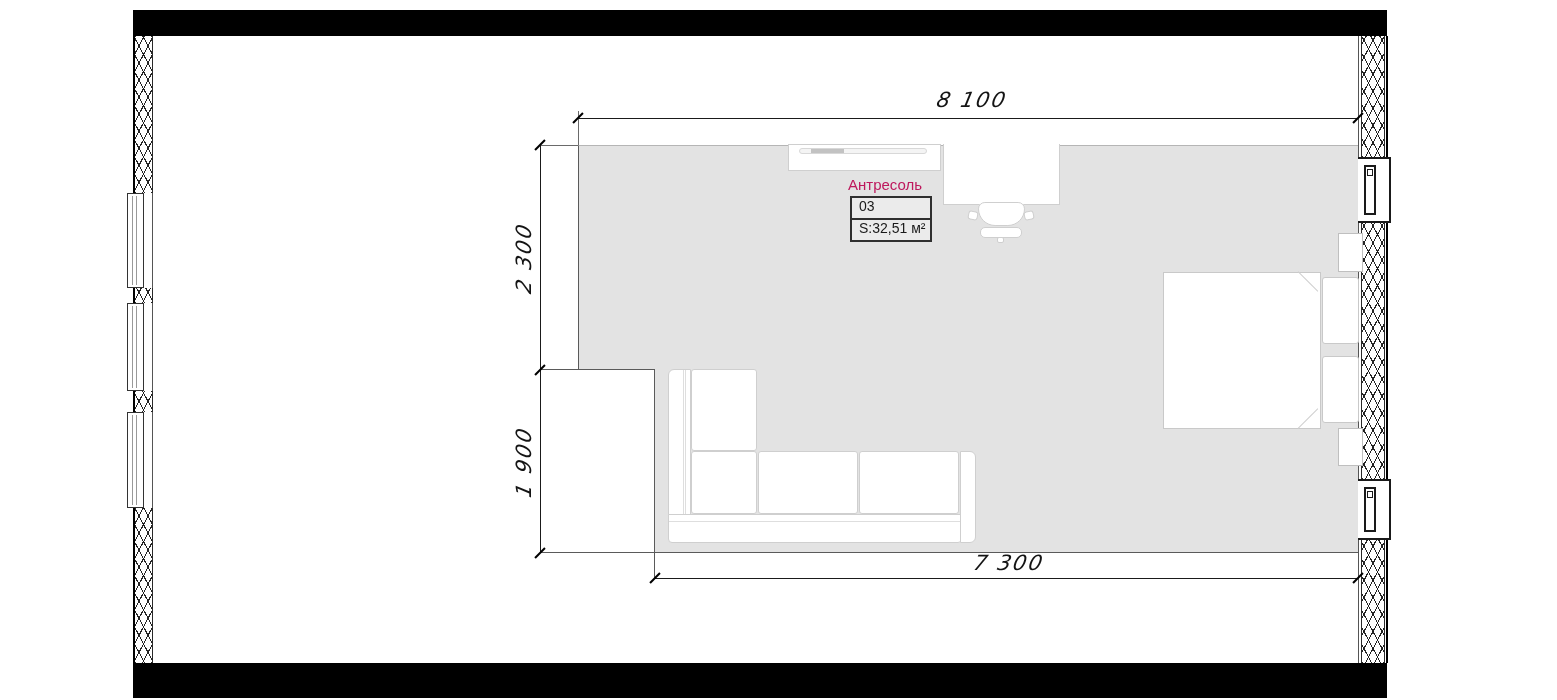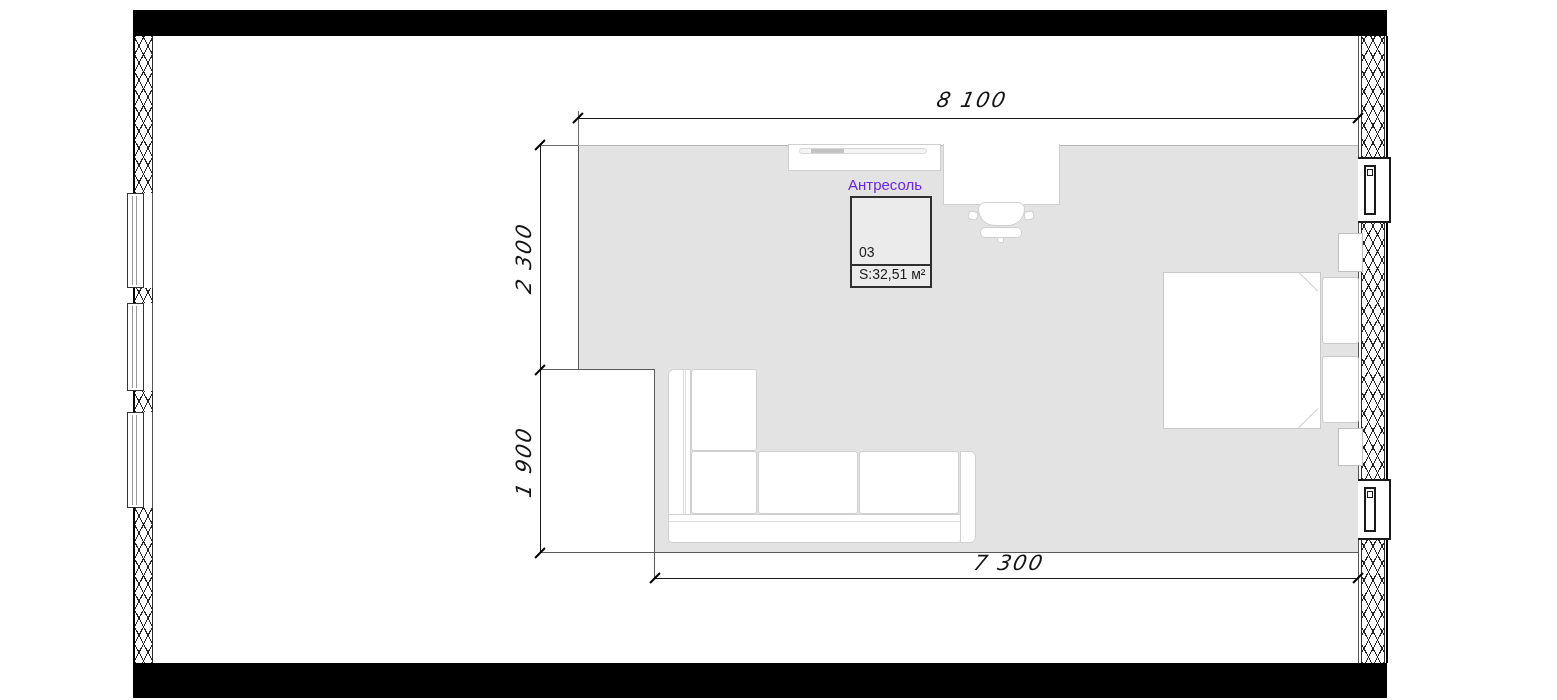--- a/index.html
+++ b/index.html
@@ -24,24 +24,24 @@
   .win-r .sash{position:absolute;left:8px;top:6px;bottom:6px;width:12px;
     border:2px solid #1a1a1a;box-sizing:border-box;}
   .win-r .sash:after{content:"";position:absolute;left:1px;right:1px;top:2px;height:5px;border:1px solid #1a1a1a;}
   .dimline{background:#1a1a1a;}
   .extline{background:#6a6a6a;}
   .tick{position:absolute;width:14px;height:2px;background:#000;transform:rotate(-45deg);}
   .dim{position:absolute;font:italic 21px "DejaVu Sans",sans-serif;color:#141414;
        letter-spacing:2px;white-space:nowrap;width:200px;text-align:center;transform:skewX(-12deg);}
   .dim.vert{transform:rotate(-90deg) skewX(-12deg);transform-origin:center;}
   .furn{background:#ffffff;border:1px solid #cfcfcf;}
-  .room-name{position:absolute;font:15px "Liberation Sans",sans-serif;color:#6d28d9;}
+  .room-name{position:absolute;font:15px "Liberation Sans",sans-serif;color:#be185d;}
   .tag{position:absolute;border:2px solid #2f2f2f;background:#ebebeb;}
   .tag .row{height:20px;line-height:20px;padding-left:7px;font:14px "Liberation Sans",sans-serif;color:#1a1a1a;}
-  .tag .row:first-child{border-bottom:2px solid #2f2f2f;margin-top:46px;}
+  .tag .row:first-child{border-bottom:2px solid #2f2f2f;}
   .notch{background:#ffffff;border:1px solid #5a5a5a;}
   .fold{position:absolute;width:28px;height:1px;background:#cfcfcf;}
 </style>
 </head>
 <body>
 
 <div id="plan">
 
   <div class="abs wall-solid" style="left:133px;top:10px;width:1254px;height:26px;"></div>
   <div class="abs wall-solid" style="left:133px;top:663px;width:1254px;height:35px;"></div>

